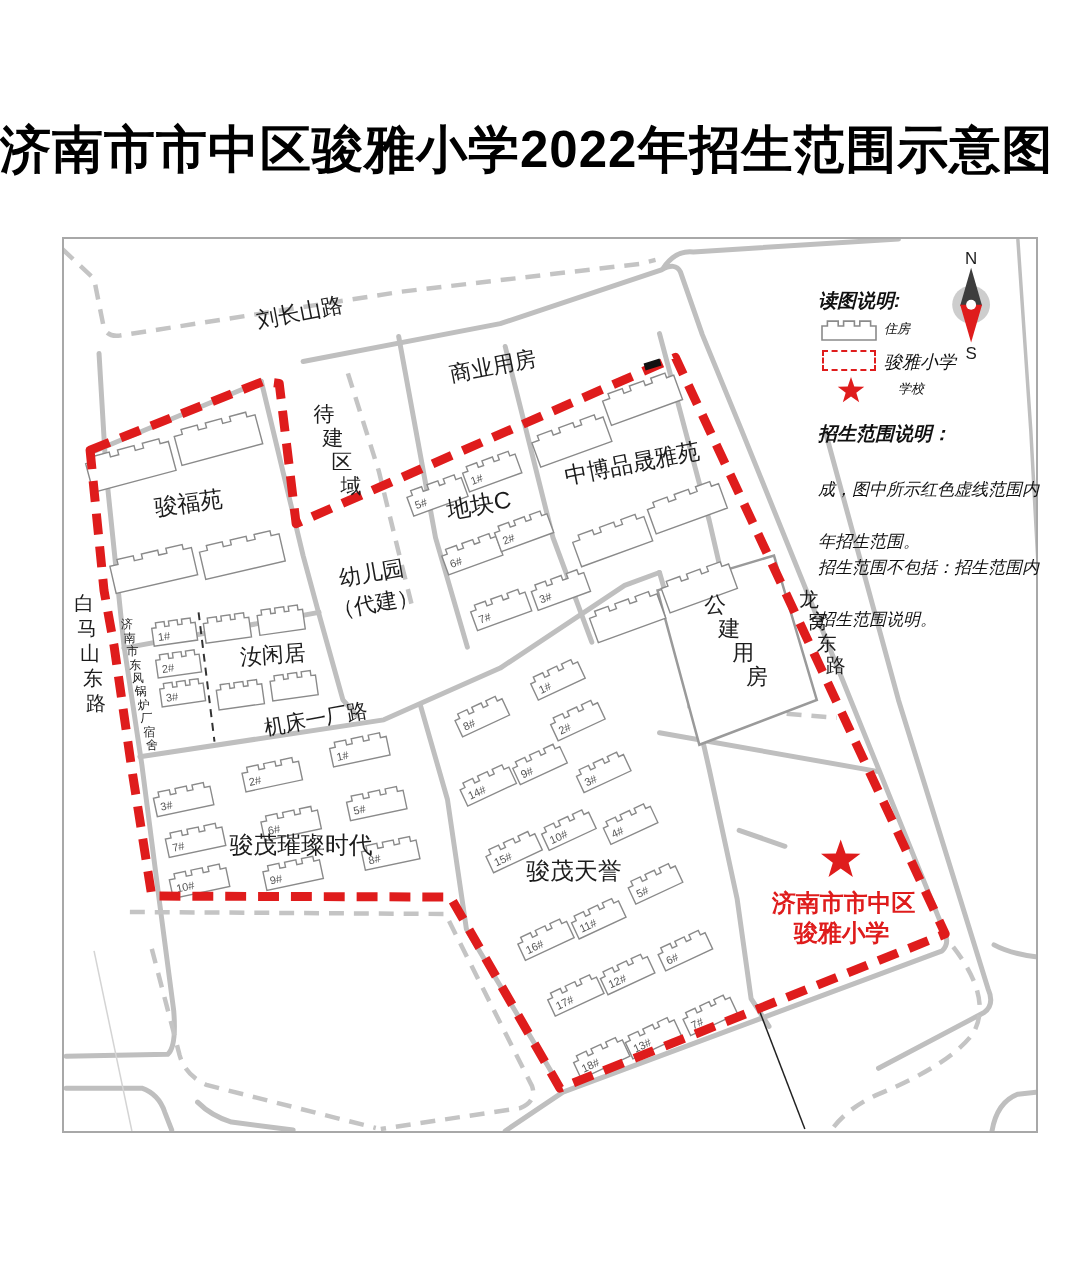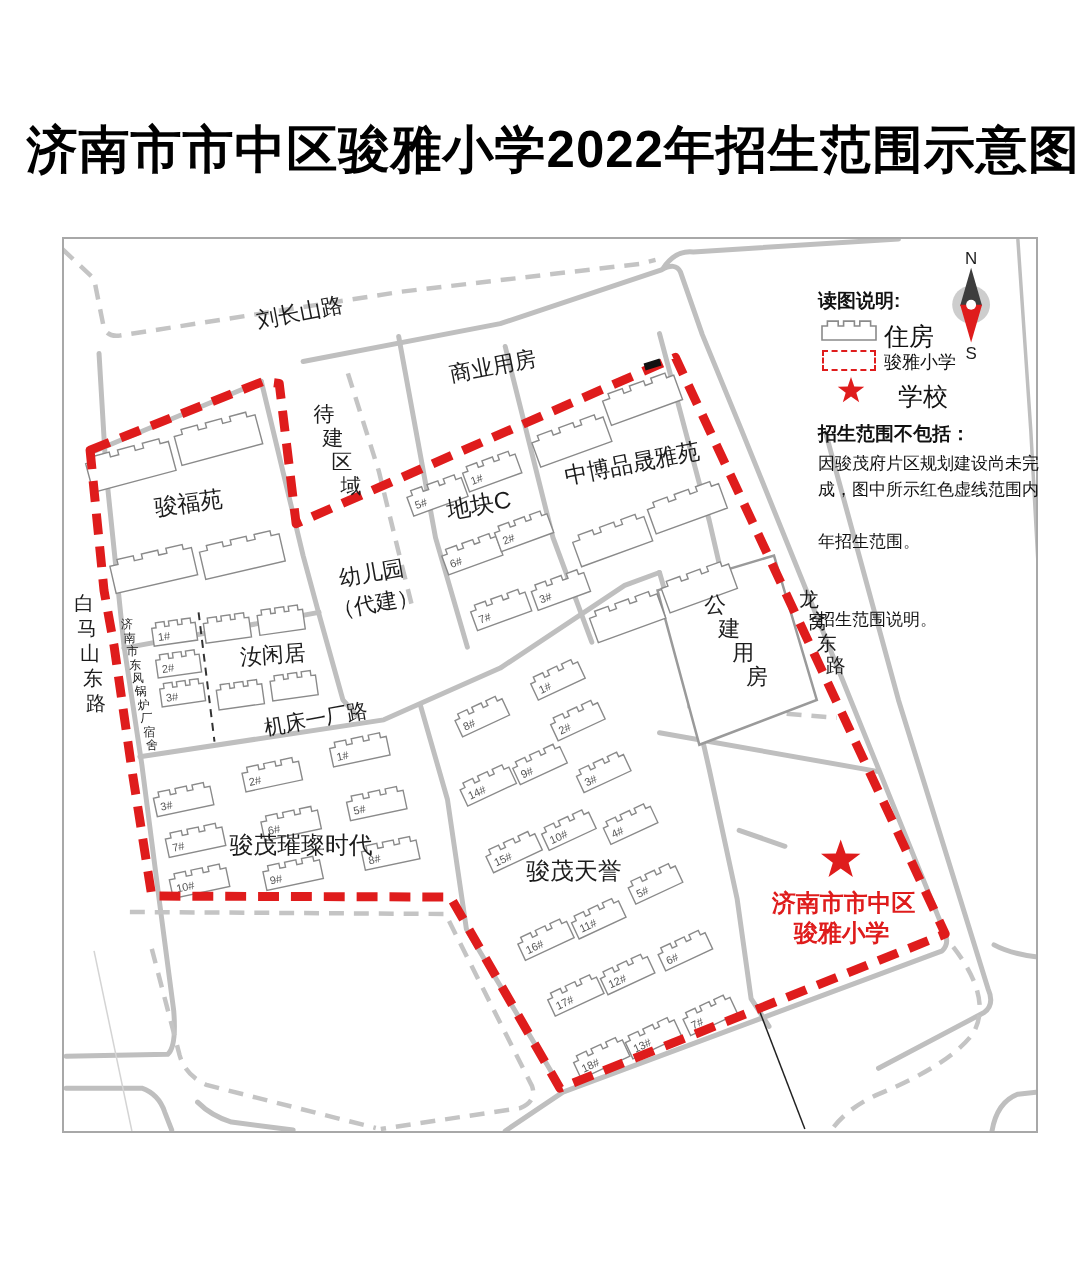--- a/index.html
+++ b/index.html
@@ -2,31 +2,31 @@
 <html><head>
 <meta charset="utf-8">
 <style>
   html,body{margin:0;padding:0;}
   body{
     width:1080px;height:1283px;position:relative;background:#ffffff;
     font-family:"Liberation Sans","DejaVu Sans",sans-serif;color:#111;
     overflow:hidden;
   }
   .title{
-    position:absolute;left:0;right:0;top:116px;text-align:right;
+    position:absolute;left:0;right:0;top:116px;text-align:left;
     font-size:51px;font-weight:bold;letter-spacing:1px;color:#000;white-space:nowrap;
   }
   .map-frame{
     position:absolute;left:62px;top:237px;width:976px;height:896px;
     border:2px solid #a8a8a8;box-sizing:border-box;background:#fff;
   }
   .map-frame svg.mapsvg{position:absolute;left:0;top:0;width:972px;height:892px;}
   .ov{position:absolute;line-height:1.15;}
   .legend-title{left:756px;top:53px;font-size:19px;font-weight:bold;}
-  .lg-item{font-size:25px;}
+  .lg-item{font-size:13px;}
   .lg-housing-icon{left:757px;top:80px;}
   .lg-housing-label{left:822px;top:85px;}
   .lg-range-icon{left:760px;top:113px;width:50px;height:17px;border:2px dashed #df1c1c;}
   .lg-range-label{left:822px;top:115px;font-size:18px;}
   .lg-star-icon{left:774px;top:139px;}
   .lg-school-label{left:836px;top:145px;}
   .note-title{left:756px;top:186px;font-size:19px;font-weight:bold;}
   .note-line{left:756px;font-size:17px;line-height:26px;white-space:nowrap;}
 </style>
 </head>
@@ -292,34 +292,34 @@
         <text transform="translate(843 942) rotate(0)" text-anchor="middle" font-size="24" fill="#df1c1c" font-weight="bold">骏雅小学</text>
         <text text-anchor="middle" font-size="20" fill="#1c1c1c"><tspan x="82" y="610">白</tspan><tspan x="85" y="635">马</tspan><tspan x="88" y="660">山</tspan><tspan x="91" y="685">东</tspan><tspan x="94" y="710">路</tspan></text>
         <text text-anchor="middle" font-size="12" fill="#1c1c1c"><tspan x="125" y="628">济</tspan><tspan x="127.8" y="641.5">南</tspan><tspan x="130.6" y="655">市</tspan><tspan x="133.4" y="668.5">东</tspan><tspan x="136.2" y="682">风</tspan><tspan x="139" y="695.5">锅</tspan><tspan x="141.8" y="709">炉</tspan><tspan x="144.6" y="722.5">厂</tspan><tspan x="147.4" y="736">宿</tspan><tspan x="150.2" y="749.5">舍</tspan></text>
         <text text-anchor="middle" font-size="21" fill="#1c1c1c"><tspan x="323" y="420">待</tspan><tspan x="332" y="444">建</tspan><tspan x="341" y="468">区</tspan><tspan x="350" y="492">域</tspan></text>
         <text text-anchor="middle" font-size="20" fill="#1c1c1c"><tspan x="810" y="606">龙</tspan><tspan x="819" y="628">窝</tspan><tspan x="828" y="650">东</tspan><tspan x="837" y="672">路</tspan></text>
         <text text-anchor="middle" font-size="22" fill="#1c1c1c"><tspan x="716" y="612">公</tspan><tspan x="730" y="636">建</tspan><tspan x="744" y="660">用</tspan><tspan x="758" y="684">房</tspan></text>
       </g>
   </svg>
 </div>
 
-<div class="map-frame" style="border:none;background:transparent;">
+<div class="map-frame" style="border:none;background:transparent;font-style:italic;">
   <div class="ov legend-title">读图说明:</div>
 
   <svg class="ov lg-housing-icon" width="60" height="26" viewBox="-30 -16 60 26">
     <path d="M-27,7 L-27,-7 L-21.6,-7 L-21.6,-11.9 L-10.8,-11.9 L-10.8,-7 L-5.4,-7 L-5.4,-11.9 L5.4,-11.9 L5.4,-7 L10.8,-7 L10.8,-11.9 L21.6,-11.9 L21.6,-7 L27,-7 L27,7 Z" fill="#fff" stroke="#8a8a8a" stroke-width="1.6"></path>
   </svg>
   <div class="ov lg-item lg-housing-label">住房</div>
 
   <div class="ov lg-range-icon"></div>
   <div class="ov lg-item lg-range-label">骏雅小学</div>
 
   <svg class="ov lg-star-icon" width="30" height="30" viewBox="0 0 28 28">
     <polygon points="14,1 17.06,9.79 26.36,9.98 18.95,15.61 21.64,24.52 14,19.2 6.36,24.52 9.05,15.61 1.64,9.98 10.94,9.79" fill="#df1c1c"></polygon>
   </svg>
   <div class="ov lg-item lg-school-label">学校</div>
 
-  <div class="ov note-title">招生范围不包括：</div>
-  <div class="ov note-line" style="top:214px">因骏茂府片区规划建设尚未完</div>
+  <div class="ov note-title">招生范围说明：</div>
   <div class="ov note-line" style="top:240px">成，图中所示红色虚线范围内</div>
   <div class="ov note-line" style="top:292px">年招生范围。</div>
+  <div class="ov note-line" style="top:318px">招生范围不包括：招生范围内</div>
   <div class="ov note-line" style="top:370px">招生范围说明。</div>
 </div>
 
 </body></html>

